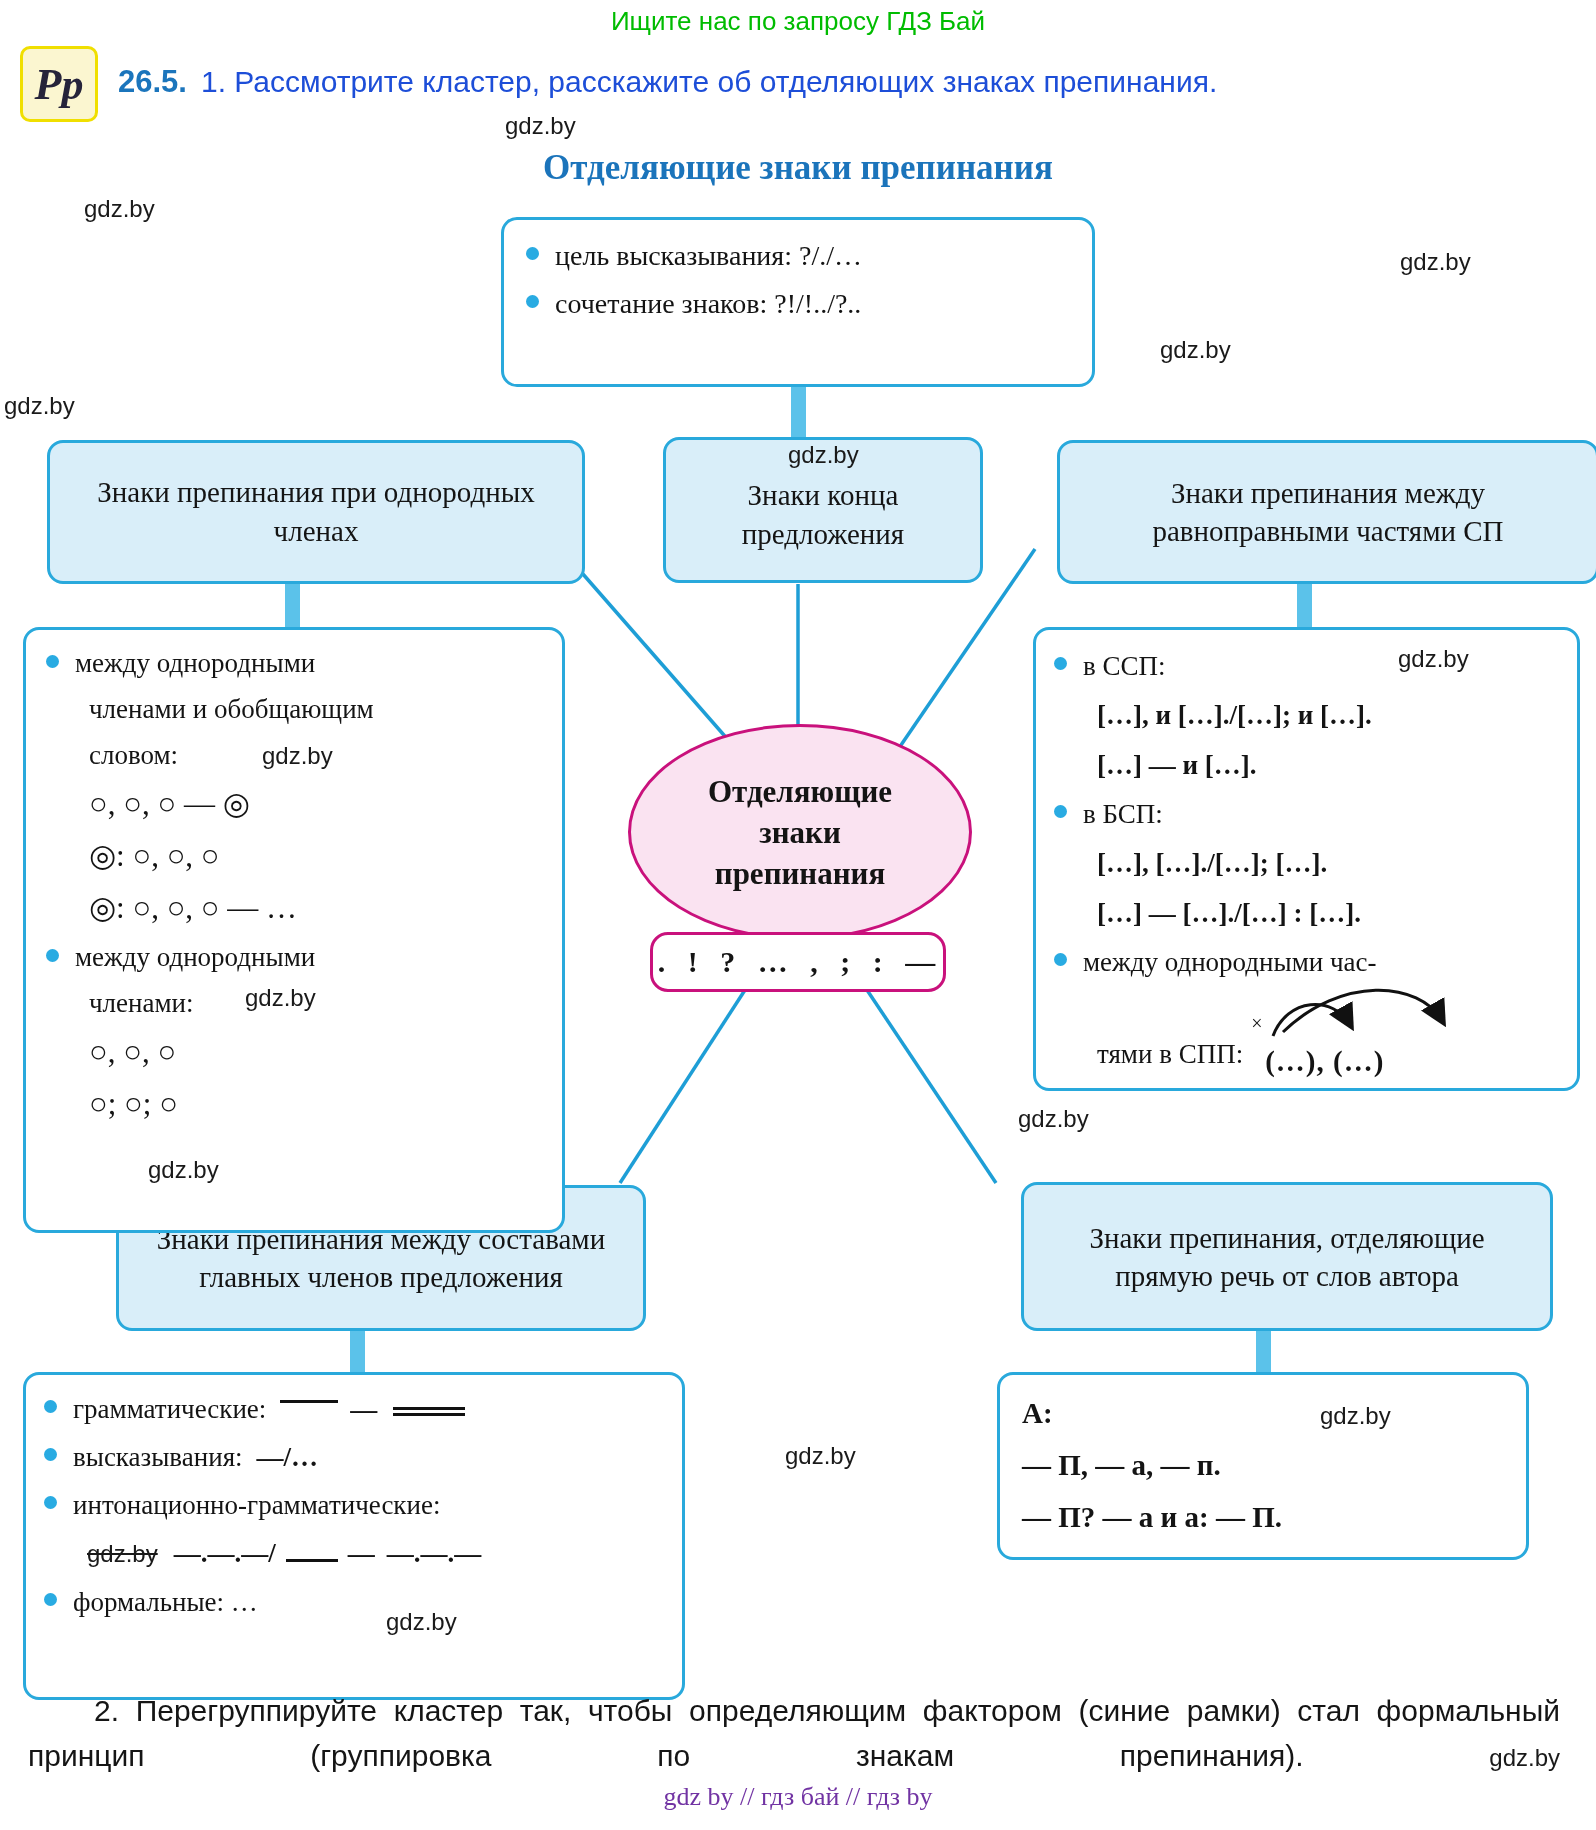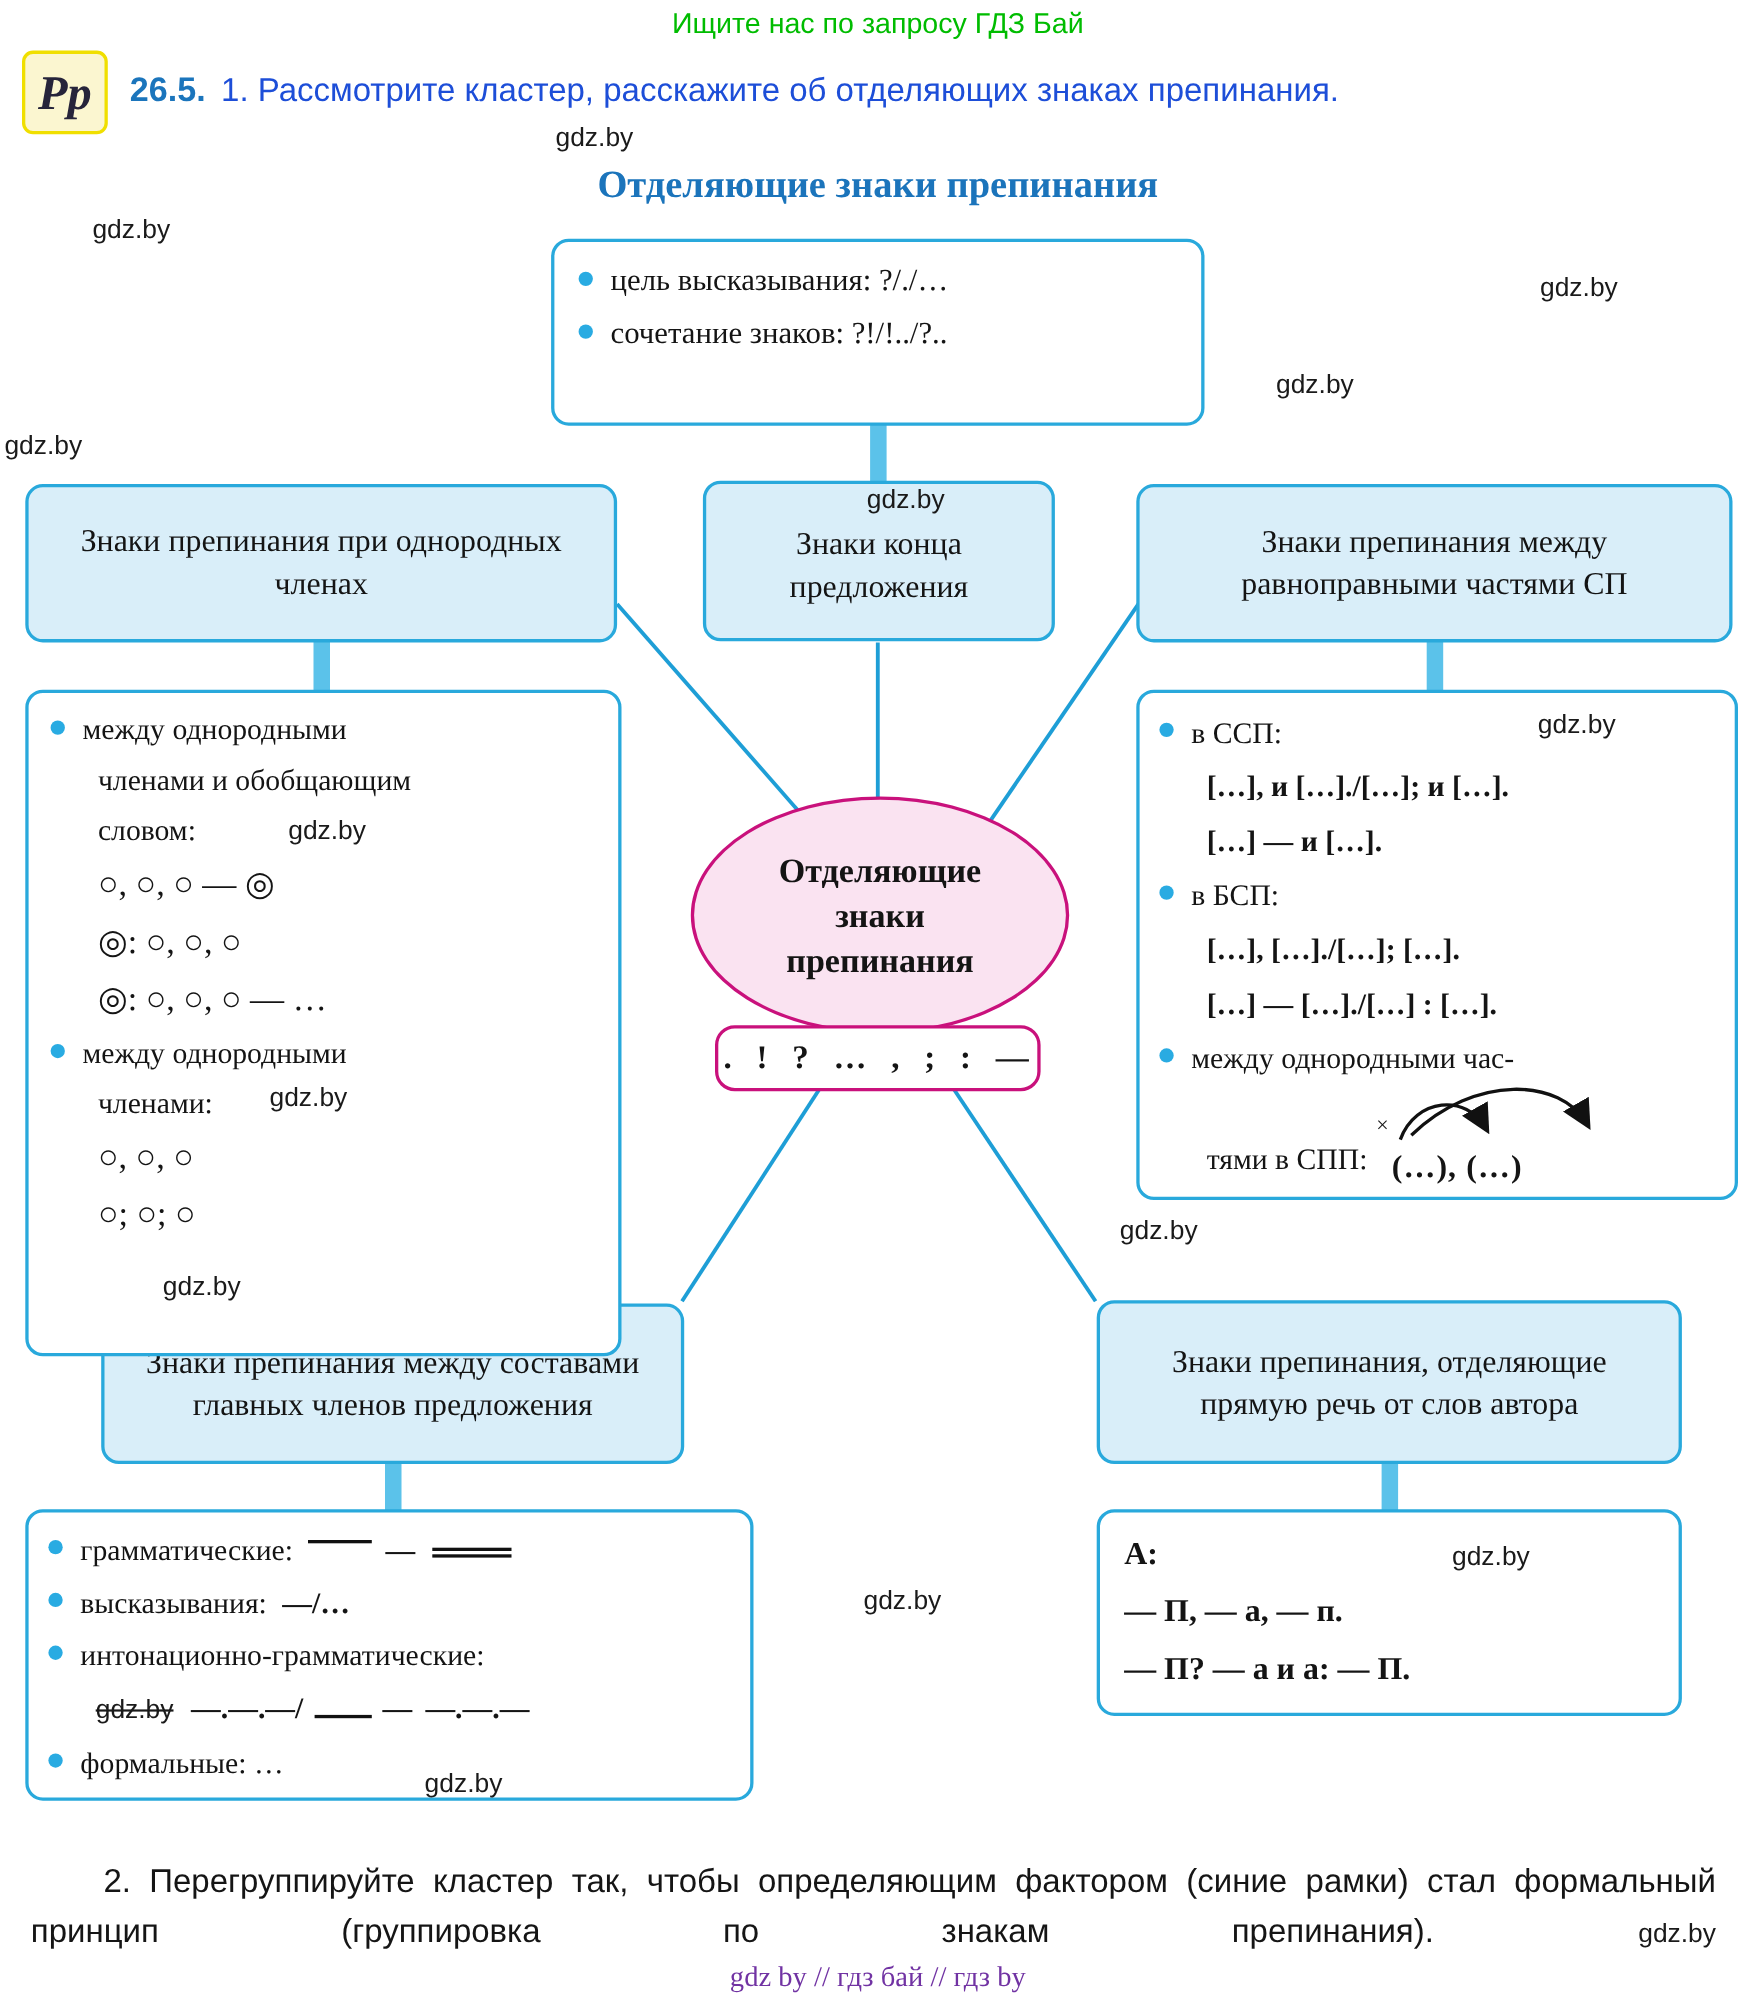--- a/index.html
+++ b/index.html
@@ -27,21 +27,21 @@
                 font-family:"Liberation Sans","DejaVu Sans",sans-serif;}
   #ex-head .t1{font-size:30px;color:#1d4ed8;}
   #cluster-title{position:absolute;top:148px;left:0;width:100%;text-align:center;
                  font-size:35px;font-weight:bold;color:#1B74BB;z-index:5;}
 
   
   .box{position:absolute;border:3px solid #29A9DC;border-radius:16px;background:#fff;
        z-index:3;box-sizing:border-box;}
   .fill{background:#D9EEF9;}
   .titlebox{display:flex;align-items:center;justify-content:center;text-align:center;
-            font-size:29px;line-height:39px;padding:6px 14px;}
+            font-size:29px;line-height:39px;padding:6px 14px;margin-left:24px;}
 
   
   .li{display:flex;align-items:flex-start;padding-left:14px;}
   .dot{flex:none;width:13px;height:13px;border-radius:50%;background:#29ABE2;
        margin:15px 16px 0 0;}
   .cont{padding-left:57px;}
 
   #goal-box{left:501px;top:217px;width:594px;height:170px;padding:12px 8px;}
   #goal-box .li{line-height:48px;font-size:28px;}
 
@@ -54,21 +54,21 @@
   #detail-homogeneous{left:23px;top:627px;width:542px;height:606px;padding:10px 6px;}
   #detail-homogeneous .li{line-height:46px;font-size:27px;}
   #detail-homogeneous .cont{line-height:46px;font-size:27px;}
   #detail-homogeneous .circ{line-height:52px;font-size:31px;}
 
   #detail-equal{left:1033px;top:627px;width:547px;height:464px;padding:12px 4px;}
   #detail-equal .li{line-height:48px;font-size:27px;}
   #detail-equal .cont{line-height:48px;font-size:27px;}
   #detail-equal .scheme{font-weight:bold;line-height:50px;font-size:27px;}
 
-  #detail-main{left:23px;top:1372px;width:662px;height:265px;padding:10px 4px;}
+  #detail-main{left:23px;top:1372px;width:662px;height:328px;padding:10px 4px;}
   #detail-main .li,#detail-main .cont{line-height:48px;font-size:27px;}
   #detail-main .u1{display:inline-block;width:58px;border-bottom:3px solid #111;
                    height:0.55em;margin:0 12px 0 14px;}
   #detail-main .u2{display:inline-block;width:72px;border-bottom:9px double #111;
                    height:0.8em;margin-left:16px;}
   #detail-main .u3{display:inline-block;width:52px;border-bottom:3px solid #111;
                    height:0.55em;margin:0 10px;}
   #detail-main .bold{font-weight:bold;}
 
   #detail-direct{left:997px;top:1372px;width:532px;height:188px;padding:12px 22px;}

